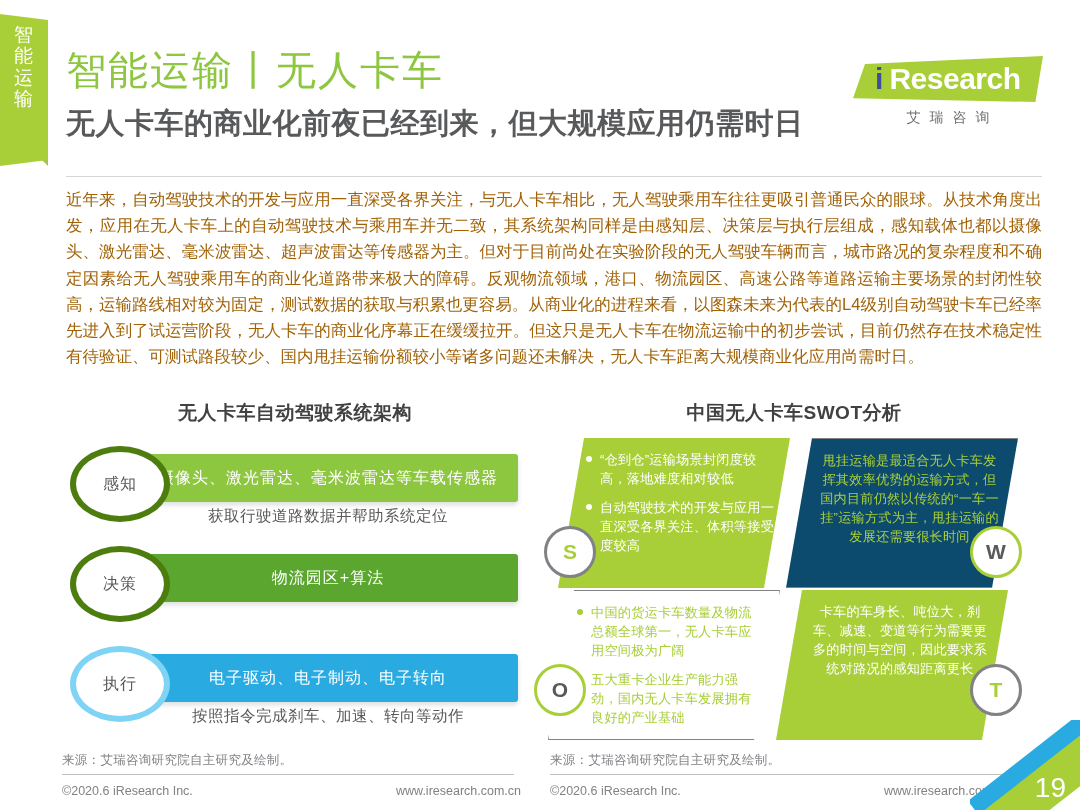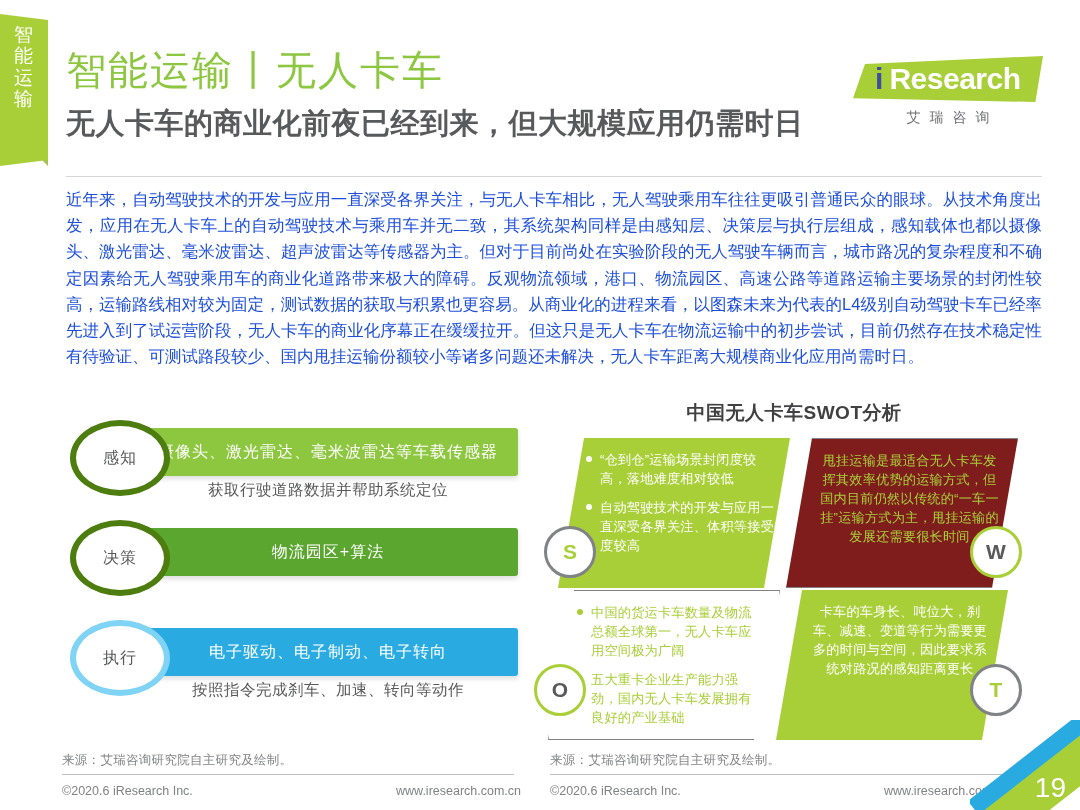--- a/index.html
+++ b/index.html
@@ -129,21 +129,21 @@
   }
 
   
   #body-text {
     position: absolute;
     left: 66px;
     top: 186px;
     width: 976px;
     font-size: 16.5px;
     line-height: 26.2px;
-    color: #1d4ed8;
+    color: #a16207;
     text-align: justify;
     text-justify: inter-ideograph;
   }
 
   
   .panel-title {
     text-align: center;
     font-size: 19px;
     font-weight: bold;
     color: #414042;
@@ -227,21 +227,21 @@
   .q-s {
     left: 10px; top: 0;
     background: #a9cf38;
     color: #ffffff;
     clip-path: polygon(26px 0, 100% 0, calc(100% - 26px) 100%, 0 100%);
     padding-left: 28px;
     box-shadow: 0 3px 4px rgba(0,0,0,.12);
   }
   .q-w {
     left: 238px; top: 0;
-    background: #7f1d1d;
+    background: #0c4a6e;
     color: #a9cf38;
     border: 1.6px solid #808285;
     border-left: none;
     clip-path: polygon(26px 0, 100% 0, calc(100% - 26px) 100%, 0 100%);
     padding-left: 30px;
   }
   .q-o {
     left: 0; top: 152px;
     background: #ffffff;
     color: #a9cf38;
@@ -363,20 +363,21 @@
     <div id="logo-shape" style="background: rgb(169, 207, 56);"></div>
     <div id="logo-i" style="color: rgb(63, 77, 158);">i</div>
     <div id="logo-word">Research</div>
   </div>
   <div id="logo-cn">艾瑞咨询</div>
 </div>
 
 <div id="body-text">近年来，自动驾驶技术的开发与应用一直深受各界关注，与无人卡车相比，无人驾驶乘用车往往更吸引普通民众的眼球。从技术角度出发，应用在无人卡车上的自动驾驶技术与乘用车并无二致，其系统架构同样是由感知层、决策层与执行层组成，感知载体也都以摄像头、激光雷达、毫米波雷达、超声波雷达等传感器为主。但对于目前尚处在实验阶段的无人驾驶车辆而言，城市路况的复杂程度和不确定因素给无人驾驶乘用车的商业化道路带来极大的障碍。反观物流领域，港口、物流园区、高速公路等道路运输主要场景的封闭性较高，运输路线相对较为固定，测试数据的获取与积累也更容易。从商业化的进程来看，以图森未来为代表的L4级别自动驾驶卡车已经率先进入到了试运营阶段，无人卡车的商业化序幕正在缓缓拉开。但这只是无人卡车在物流运输中的初步尝试，目前仍然存在技术稳定性有待验证、可测试路段较少、国内甩挂运输份额较小等诸多问题还未解决，无人卡车距离大规模商业化应用尚需时日。</div>
 
 <div id="panel-left">
+  <div class="panel-title">无人卡车自动驾驶系统架构</div>
   <div id="arch">
 
     <div class="arch-row" style="top:14px;">
       <div class="arch-bar" id="arch-bar-0" style="background: rgb(141, 198, 63);">摄像头、激光雷达、毫米波雷达等车载传感器</div>
       <div class="arch-circle">感知</div>
       <div class="arch-desc">获取行驶道路数据并帮助系统定位</div>
     </div>
 
     <div class="arch-row" style="top:114px;">
       <div class="arch-bar" id="arch-bar-1" style="background: rgb(91, 166, 47);">物流园区+算法</div>

